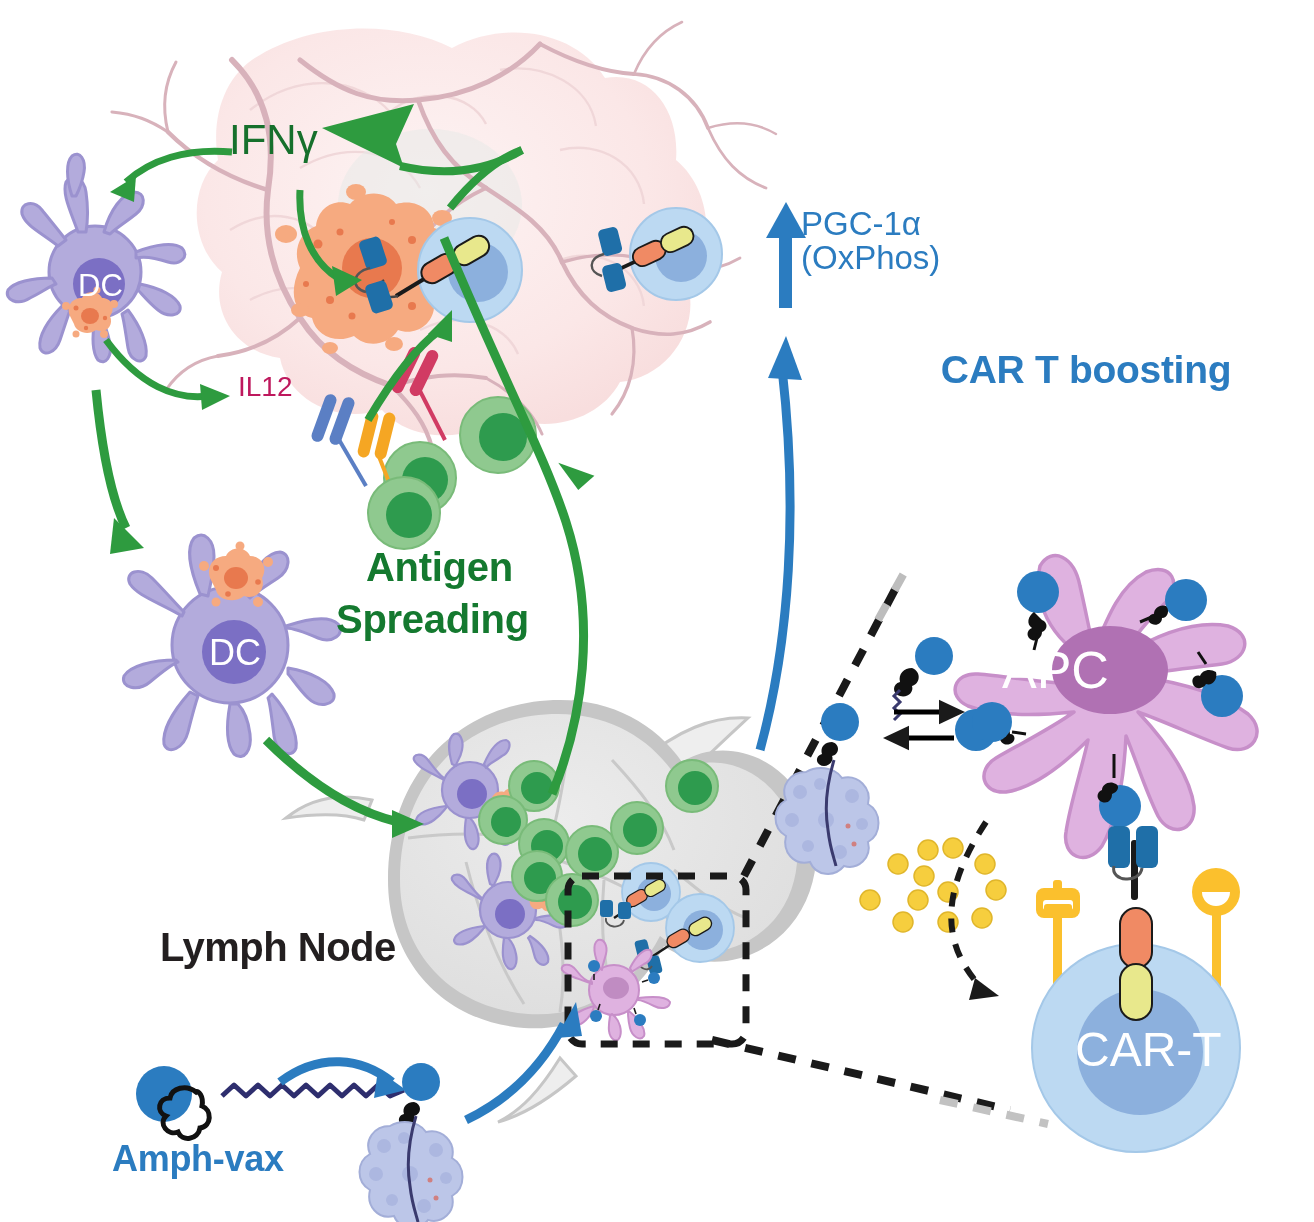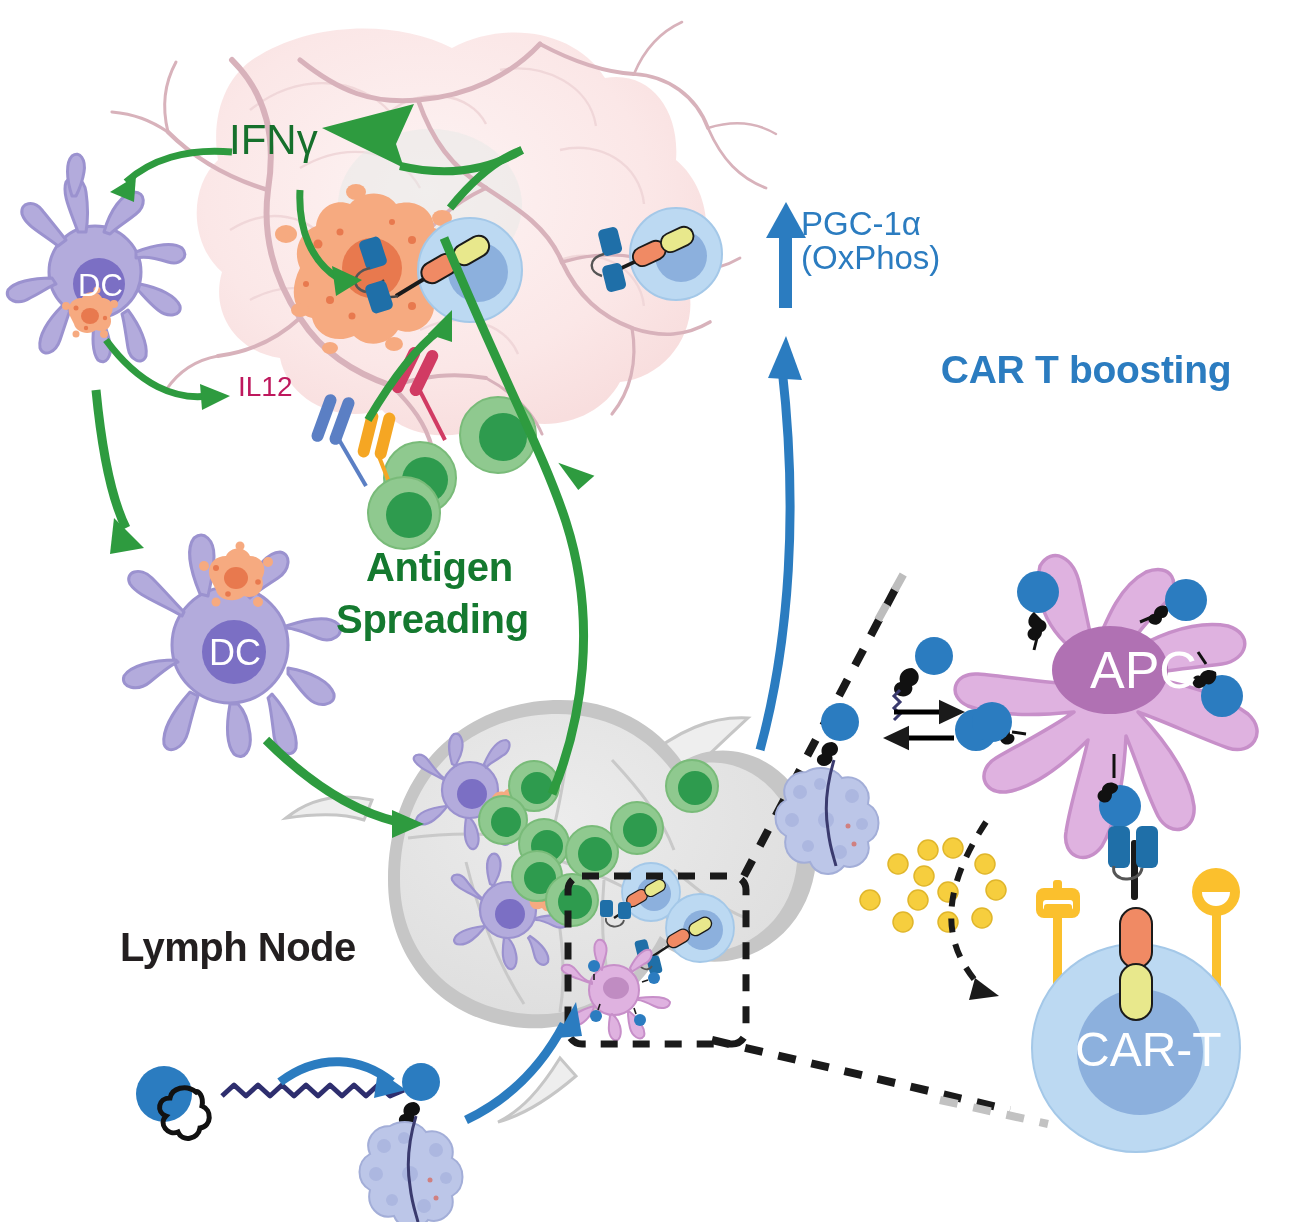--- a/index.html
+++ b/index.html
@@ -6,21 +6,21 @@
   html,body{margin:0;padding:0;background:#ffffff;}
   body{width:1314px;height:1222px;overflow:hidden;
        font-family:"Liberation Sans","DejaVu Sans",sans-serif;}
   #stage{position:relative;width:1314px;height:1222px;background:#fff;padding-left:15px;}
   #stage svg.layer{position:absolute;left:0;top:0;width:1314px;height:1222px;}
   .lbl{position:absolute;white-space:pre;line-height:1.05;}
   .bold{font-weight:bold;}
   .t-solid{font-size:41px;font-weight:bold;color:#231f20;letter-spacing:-0.5px;}
   .t-cart{font-size:39px;font-weight:bold;color:#2b7cc0;letter-spacing:-0.3px;text-align:center;}
   .t-anti{font-size:40px;font-weight:bold;color:#14792f;letter-spacing:-0.3px;}
-  .t-lymph{font-size:40px;font-weight:bold;color:#231f20;letter-spacing:-0.5px;}
+  .t-lymph{font-size:40px;font-weight:bold;color:#231f20;letter-spacing:-0.5px;margin-left:40px;}
   .t-amph{font-size:36px;font-weight:bold;color:#2b7cc0;letter-spacing:-0.3px;}
   .t-ifn{font-size:42px;color:#16702c;letter-spacing:0px;}
   .t-il12{font-size:28px;color:#be185d;}
   .t-pgc{font-size:33px;color:#2b7cc0;line-height:1.12;}
   .cellabel{position:absolute;color:#ffffff;font-weight:normal;white-space:pre;}
 </style>
 </head>
 <body>
 
 <div id="stage">
@@ -666,19 +666,20 @@
   <div class="lbl t-pgc" style="left:801px; top:206px;">PGC-1α</div>
   <div class="lbl t-pgc" style="left:801px; top:240px;">(OxPhos)</div>
 
   <div class="lbl t-cart" style="left:884px; top:350px; width:404px;">CAR T boosting</div>
 
   <div class="lbl t-anti" style="left:366px; top:546px;">Antigen</div>
   <div class="lbl t-anti" style="left:336px; top:598px;">Spreading</div>
 
   <div class="lbl t-lymph" style="left:120px; top:926px;">Lymph Node</div>
 
+  <div class="lbl t-amph" style="left:112px; top:1140px;">Amph-vax</div>
 
   <div class="cellabel" style="left:78px; top:268px; font-size:31px;">DC</div>
   <div class="cellabel" style="left:209px; top:632px; font-size:36px;">DC</div>
-  <div class="cellabel" style="left:1090px; top:640px; font-size:52px;">APC</div>
+  <div class="cellabel" style="left:1002px; top:640px; font-size:52px;">APC</div>
   <div class="cellabel" style="left:1075px; top:1022px; font-size:48px;">CAR-T</div>
 
 </div>
 
 </body></html>

